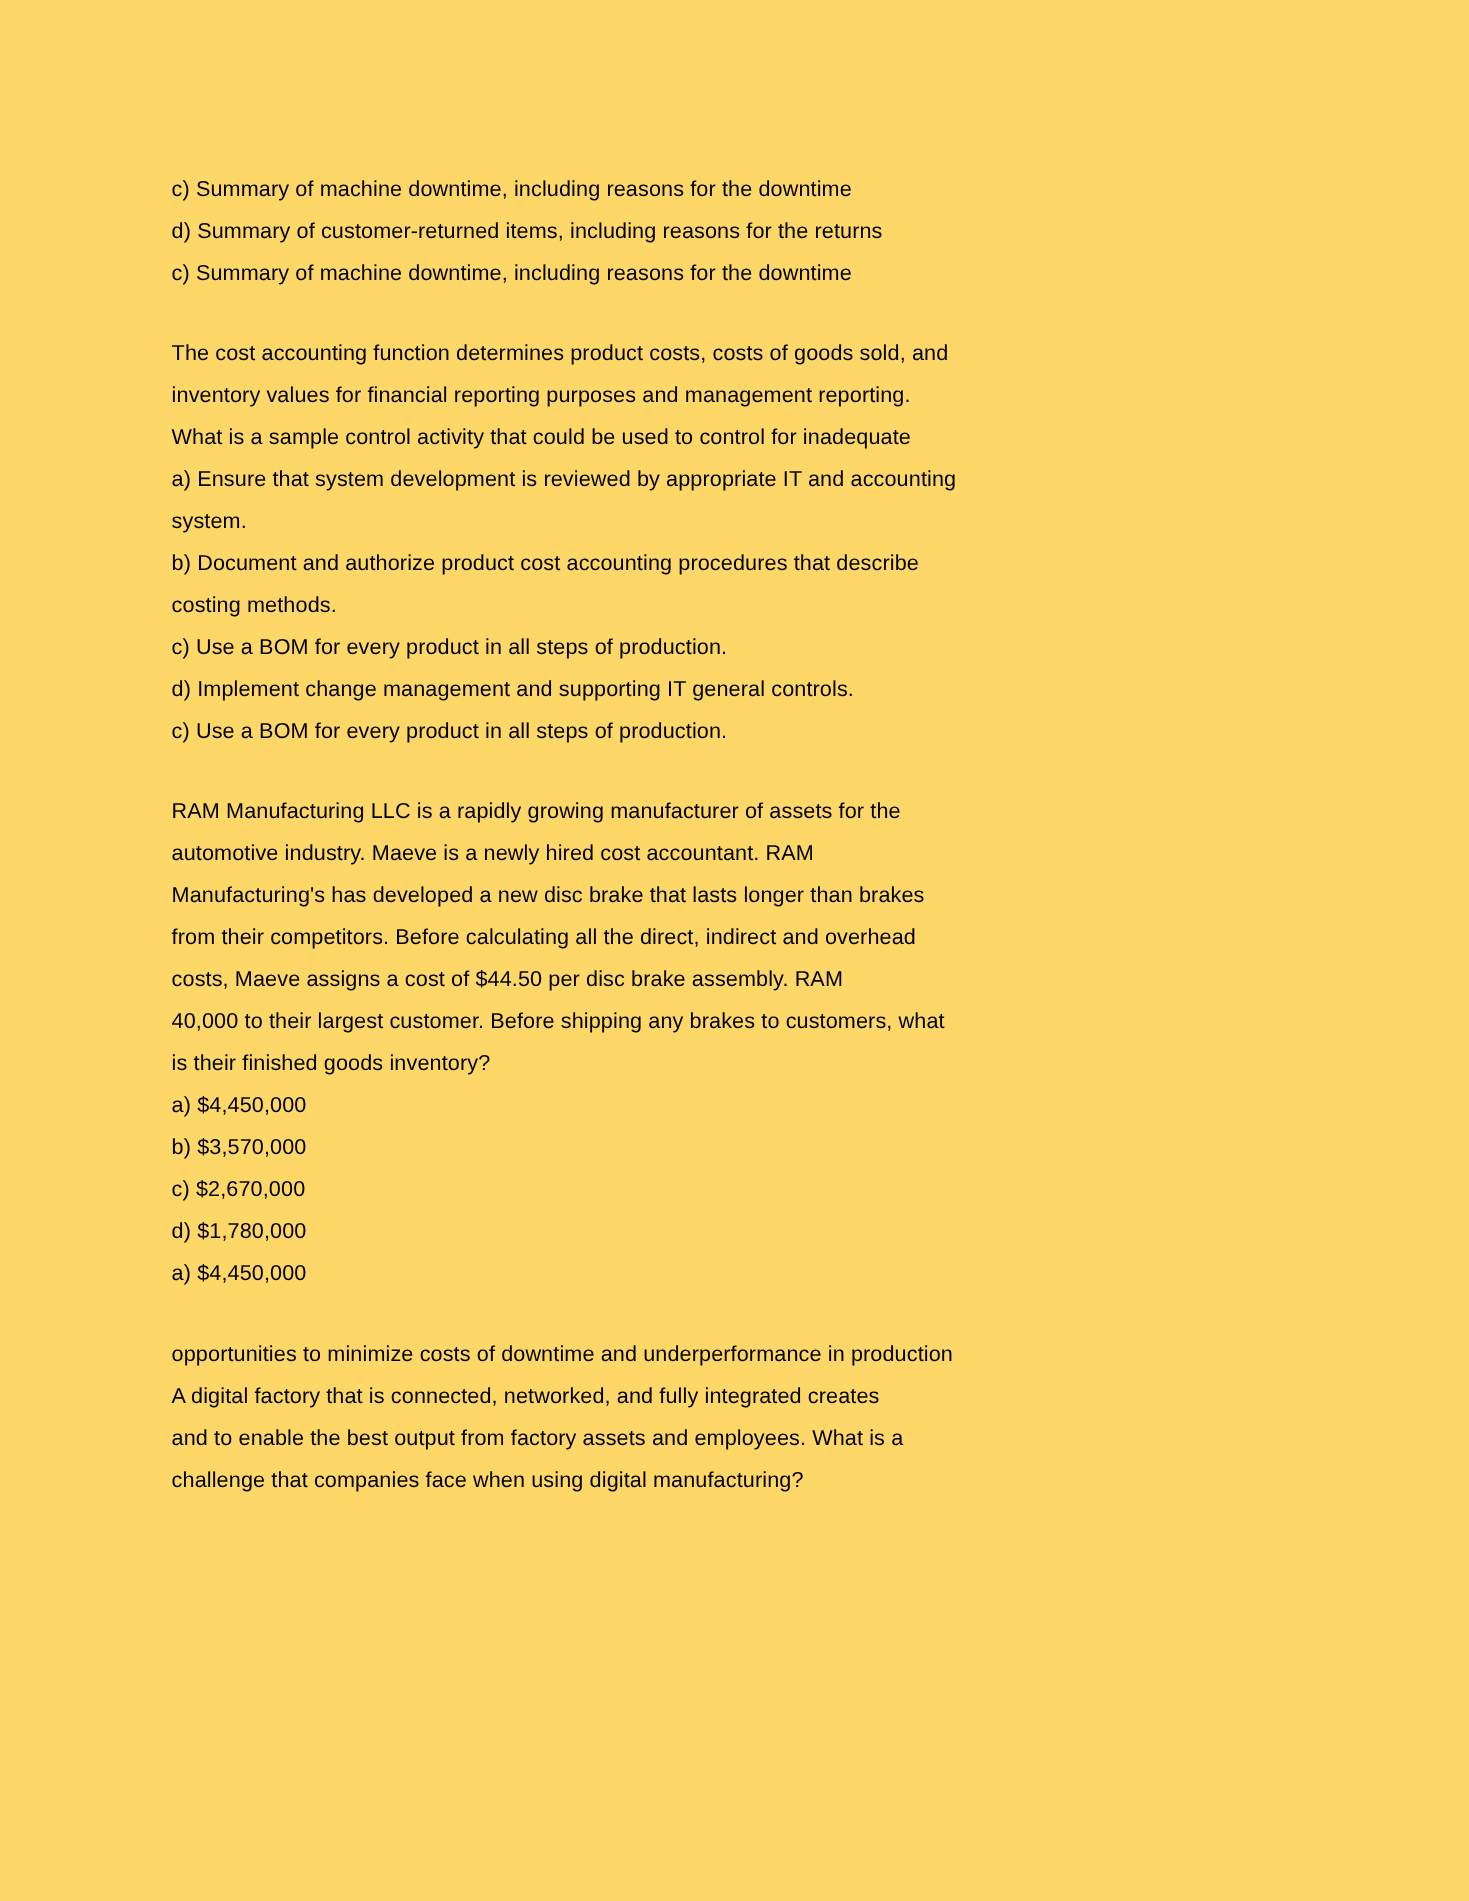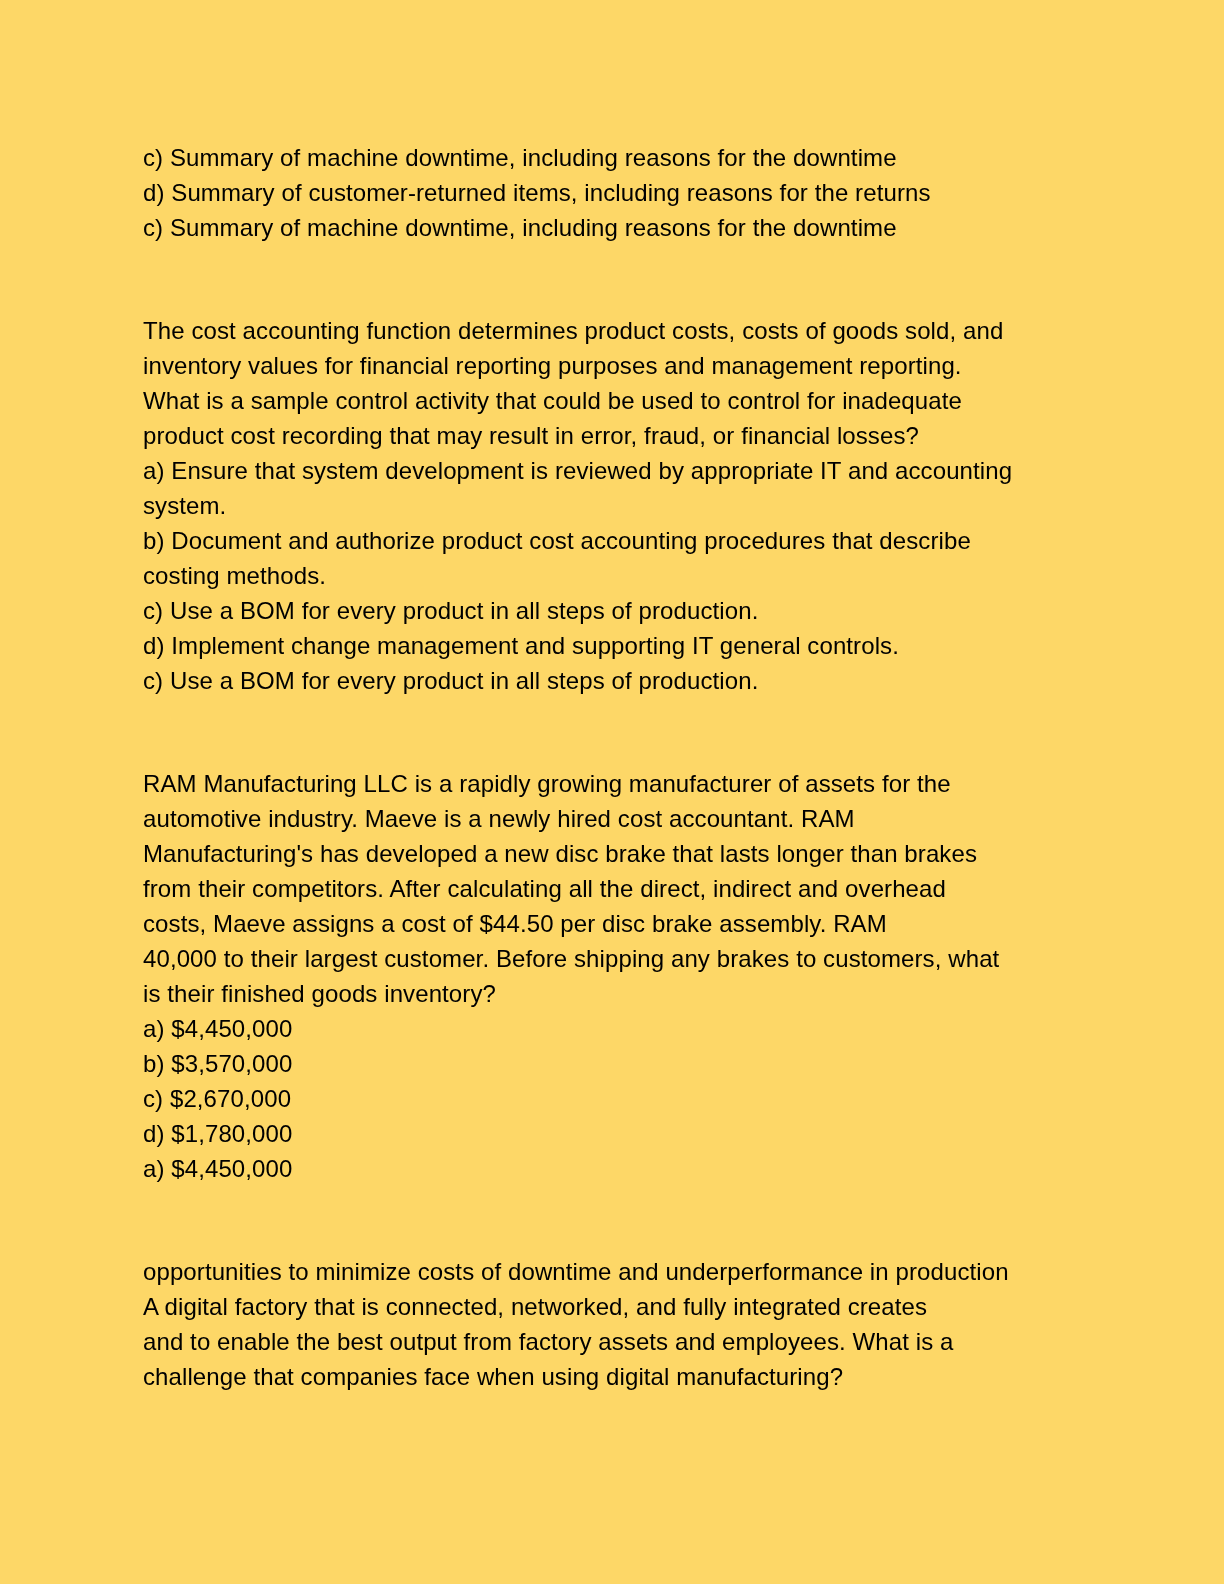--- a/index.html
+++ b/index.html
@@ -12,26 +12,26 @@
     overflow: hidden;
     background: #FDD767; 
   }
   .page {
     position: relative;
     width: 1224px;
     height: 1584px;
     box-sizing: border-box;
     padding: 140px 60px 0 143px;
     font-family: "Liberation Sans", "DejaVu Sans", sans-serif;
-    font-size: 24px;
+    font-size: 18px;
     line-height: 35px;
     color: #000000;
   }
   .block + .block {
-    margin-top: 68px;
+    margin-top: 32px;
   }
   .line {
     white-space: nowrap;
     letter-spacing: 0.1px;
   }
 </style>
 </head>
 <body style="background-color: rgb(253, 215, 103);">
 
 <div class="page" style="color: rgb(0, 0, 0);">
@@ -39,35 +39,34 @@
   <section class="block">
     <div class="line">c) Summary of machine downtime, including reasons for the downtime</div>
     <div class="line">d) Summary of customer-returned items, including reasons for the returns</div>
     <div class="line">c) Summary of machine downtime, including reasons for the downtime</div>
   </section>
 
   <section class="block">
     <div class="line">The cost accounting function determines product costs, costs of goods sold, and</div>
     <div class="line">inventory values for financial reporting purposes and management reporting.</div>
     <div class="line">What is a sample control activity that could be used to control for inadequate</div>
-    <div class="line">product cost recording that may result in error, fraud, or financial losses?</div>
     <div class="line">a) Ensure that system development is reviewed by appropriate IT and accounting</div>
     <div class="line">system.</div>
     <div class="line">b) Document and authorize product cost accounting procedures that describe</div>
     <div class="line">costing methods.</div>
     <div class="line">c) Use a BOM for every product in all steps of production.</div>
     <div class="line">d) Implement change management and supporting IT general controls.</div>
     <div class="line">c) Use a BOM for every product in all steps of production.</div>
   </section>
 
   <section class="block">
     <div class="line">RAM Manufacturing LLC is a rapidly growing manufacturer of assets for the</div>
     <div class="line">automotive industry. Maeve is a newly hired cost accountant. RAM</div>
     <div class="line">Manufacturing's has developed a new disc brake that lasts longer than brakes</div>
-    <div class="line">from their competitors. After calculating all the direct, indirect and overhead</div>
+    <div class="line">from their competitors. Before calculating all the direct, indirect and overhead</div>
     <div class="line">costs, Maeve assigns a cost of $44.50 per disc brake assembly. RAM</div>
     <div class="line">40,000 to their largest customer. Before shipping any brakes to customers, what</div>
     <div class="line">is their finished goods inventory?</div>
     <div class="line">a) $4,450,000</div>
     <div class="line">b) $3,570,000</div>
     <div class="line">c) $2,670,000</div>
     <div class="line">d) $1,780,000</div>
     <div class="line">a) $4,450,000</div>
   </section>
 

